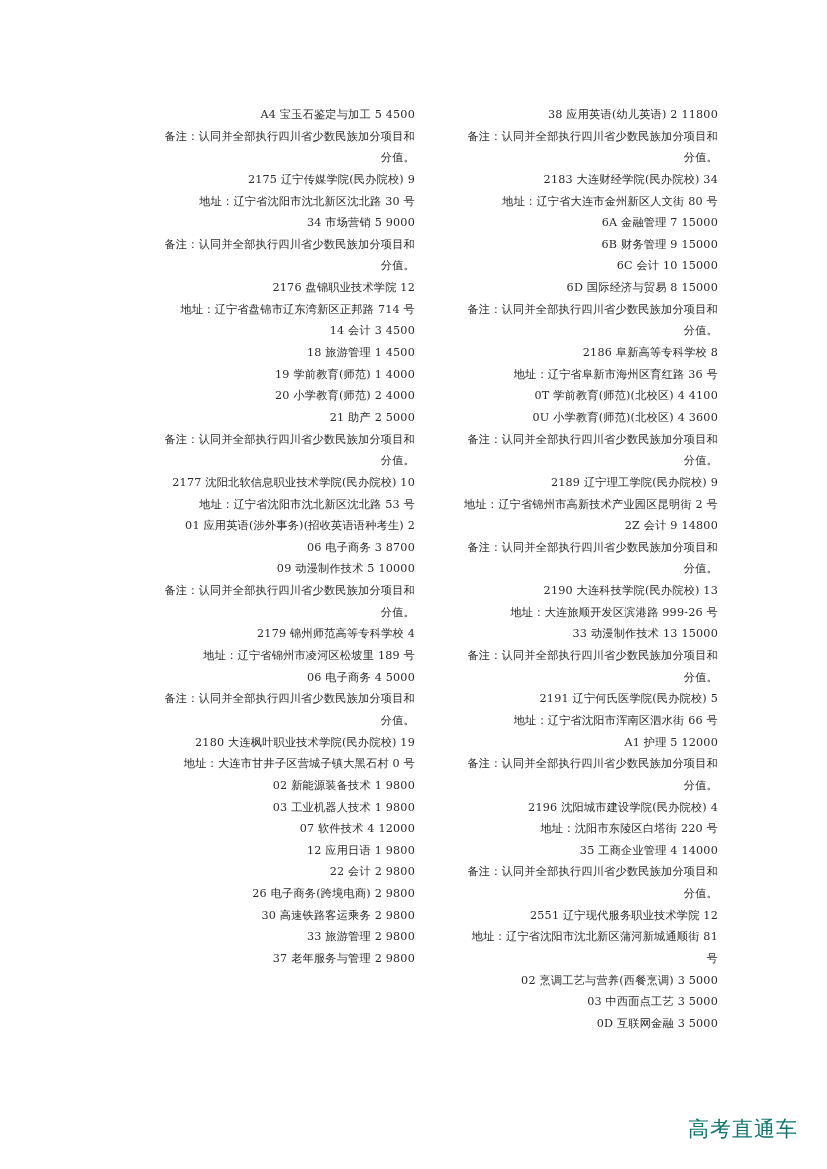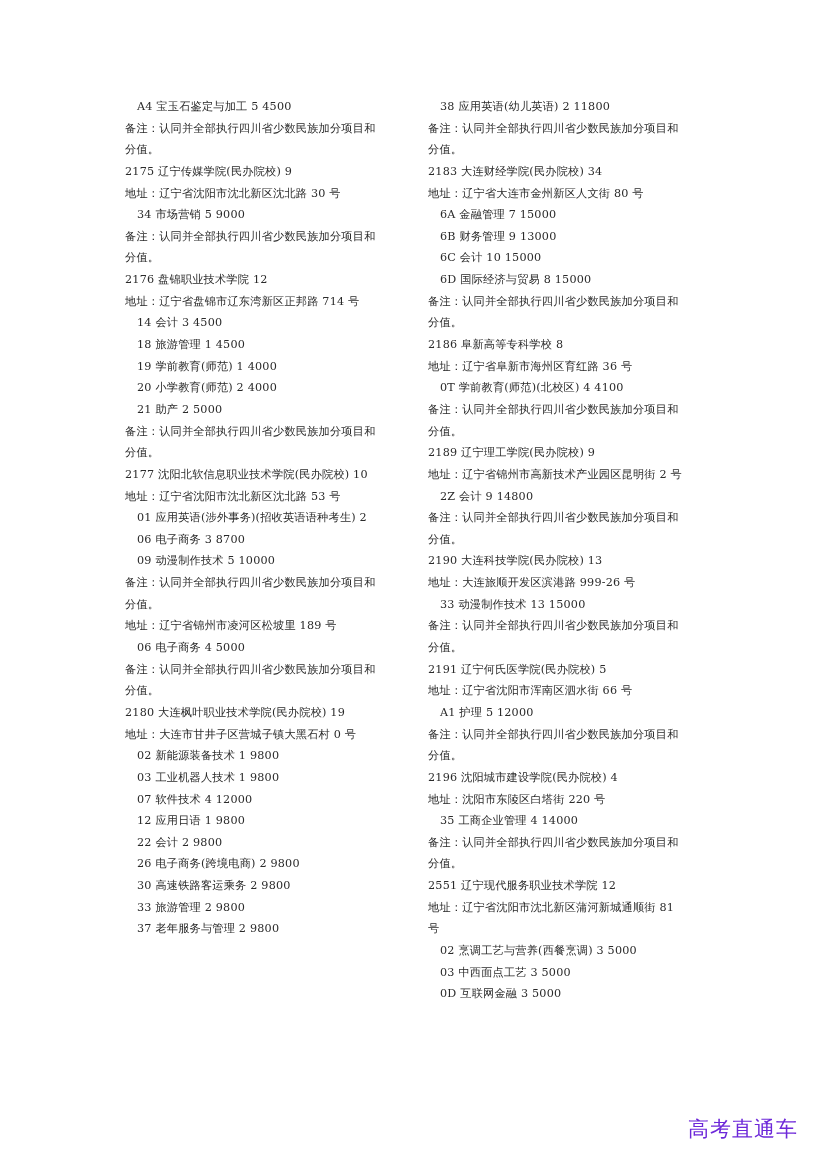--- a/index.html
+++ b/index.html
@@ -1,24 +1,24 @@
 <!DOCTYPE html>
 <html><head>
   <meta charset="utf-8">
   <style>
     html, body { margin: 0; padding: 0; background: #ffffff; }
     body { width: 827px; height: 1169px; position: relative; overflow: hidden;
            font-family: "DejaVu Serif", "Liberation Serif", serif; color: #2a2a2a; }
-    .col { position: absolute; top: 96px; width: 290px; }
+    .col { position: absolute; top: 104px; width: 290px; text-align: right; }
     .col-left { left: 125px; }
     .col-right { left: 428px; }
     .line { font-size: 11.2px; line-height: 21.65px; height: 21.65px; white-space: nowrap; letter-spacing: 0.2px; }
     .indent { padding-left: 12px; }
     .watermark { position: absolute; left: 688px; top: 1115px; font-family: "DejaVu Sans", sans-serif;
-                 font-size: 21px; color: #6d28d9; letter-spacing: 1px; }
+                 font-size: 21px; color: #0f766e; letter-spacing: 1px; }
   </style>
 </head>
 <body>
 
 <div class="col col-left" id="col0">
     <div class="line indent">A4 宝玉石鉴定与加工 5 4500</div>
     <div class="line">备注：认同并全部执行四川省少数民族加分项目和</div>
     <div class="line">分值。</div>
     <div class="line">2175 辽宁传媒学院(民办院校) 9</div>
     <div class="line">地址：辽宁省沈阳市沈北新区沈北路 30 号</div>
@@ -34,20 +34,21 @@
     <div class="line indent">21 助产 2 5000</div>
     <div class="line">备注：认同并全部执行四川省少数民族加分项目和</div>
     <div class="line">分值。</div>
     <div class="line">2177 沈阳北软信息职业技术学院(民办院校) 10</div>
     <div class="line">地址：辽宁省沈阳市沈北新区沈北路 53 号</div>
     <div class="line indent">01 应用英语(涉外事务)(招收英语语种考生) 2</div>
     <div class="line indent">06 电子商务 3 8700</div>
     <div class="line indent">09 动漫制作技术 5 10000</div>
     <div class="line">备注：认同并全部执行四川省少数民族加分项目和</div>
     <div class="line">分值。</div>
+    <div class="line">2179 锦州师范高等专科学校 4</div>
     <div class="line">地址：辽宁省锦州市凌河区松坡里 189 号</div>
     <div class="line indent">06 电子商务 4 5000</div>
     <div class="line">备注：认同并全部执行四川省少数民族加分项目和</div>
     <div class="line">分值。</div>
     <div class="line">2180 大连枫叶职业技术学院(民办院校) 19</div>
     <div class="line">地址：大连市甘井子区营城子镇大黑石村 0 号</div>
     <div class="line indent">02 新能源装备技术 1 9800</div>
     <div class="line indent">03 工业机器人技术 1 9800</div>
     <div class="line indent">07 软件技术 4 12000</div>
     <div class="line indent">12 应用日语 1 9800</div>
@@ -57,28 +58,29 @@
     <div class="line indent">33 旅游管理 2 9800</div>
     <div class="line indent">37 老年服务与管理 2 9800</div>
   </div>
 <div class="col col-right" id="col1">
     <div class="line indent">38 应用英语(幼儿英语) 2 11800</div>
     <div class="line">备注：认同并全部执行四川省少数民族加分项目和</div>
     <div class="line">分值。</div>
     <div class="line">2183 大连财经学院(民办院校) 34</div>
     <div class="line">地址：辽宁省大连市金州新区人文街 80 号</div>
     <div class="line indent">6A 金融管理 7 15000</div>
-    <div class="line indent">6B 财务管理 9 13000</div>
+    <div class="line indent">6B 财务管理 9 15000</div>
     <div class="line indent">6C 会计 10 15000</div>
     <div class="line indent">6D 国际经济与贸易 8 15000</div>
     <div class="line">备注：认同并全部执行四川省少数民族加分项目和</div>
     <div class="line">分值。</div>
     <div class="line">2186 阜新高等专科学校 8</div>
     <div class="line">地址：辽宁省阜新市海州区育红路 36 号</div>
     <div class="line indent">0T 学前教育(师范)(北校区) 4 4100</div>
+    <div class="line indent">0U 小学教育(师范)(北校区) 4 3600</div>
     <div class="line">备注：认同并全部执行四川省少数民族加分项目和</div>
     <div class="line">分值。</div>
     <div class="line">2189 辽宁理工学院(民办院校) 9</div>
     <div class="line">地址：辽宁省锦州市高新技术产业园区昆明街 2 号</div>
     <div class="line indent">2Z 会计 9 14800</div>
     <div class="line">备注：认同并全部执行四川省少数民族加分项目和</div>
     <div class="line">分值。</div>
     <div class="line">2190 大连科技学院(民办院校) 13</div>
     <div class="line">地址：大连旅顺开发区滨港路 999-26 号</div>
     <div class="line indent">33 动漫制作技术 13 15000</div>

